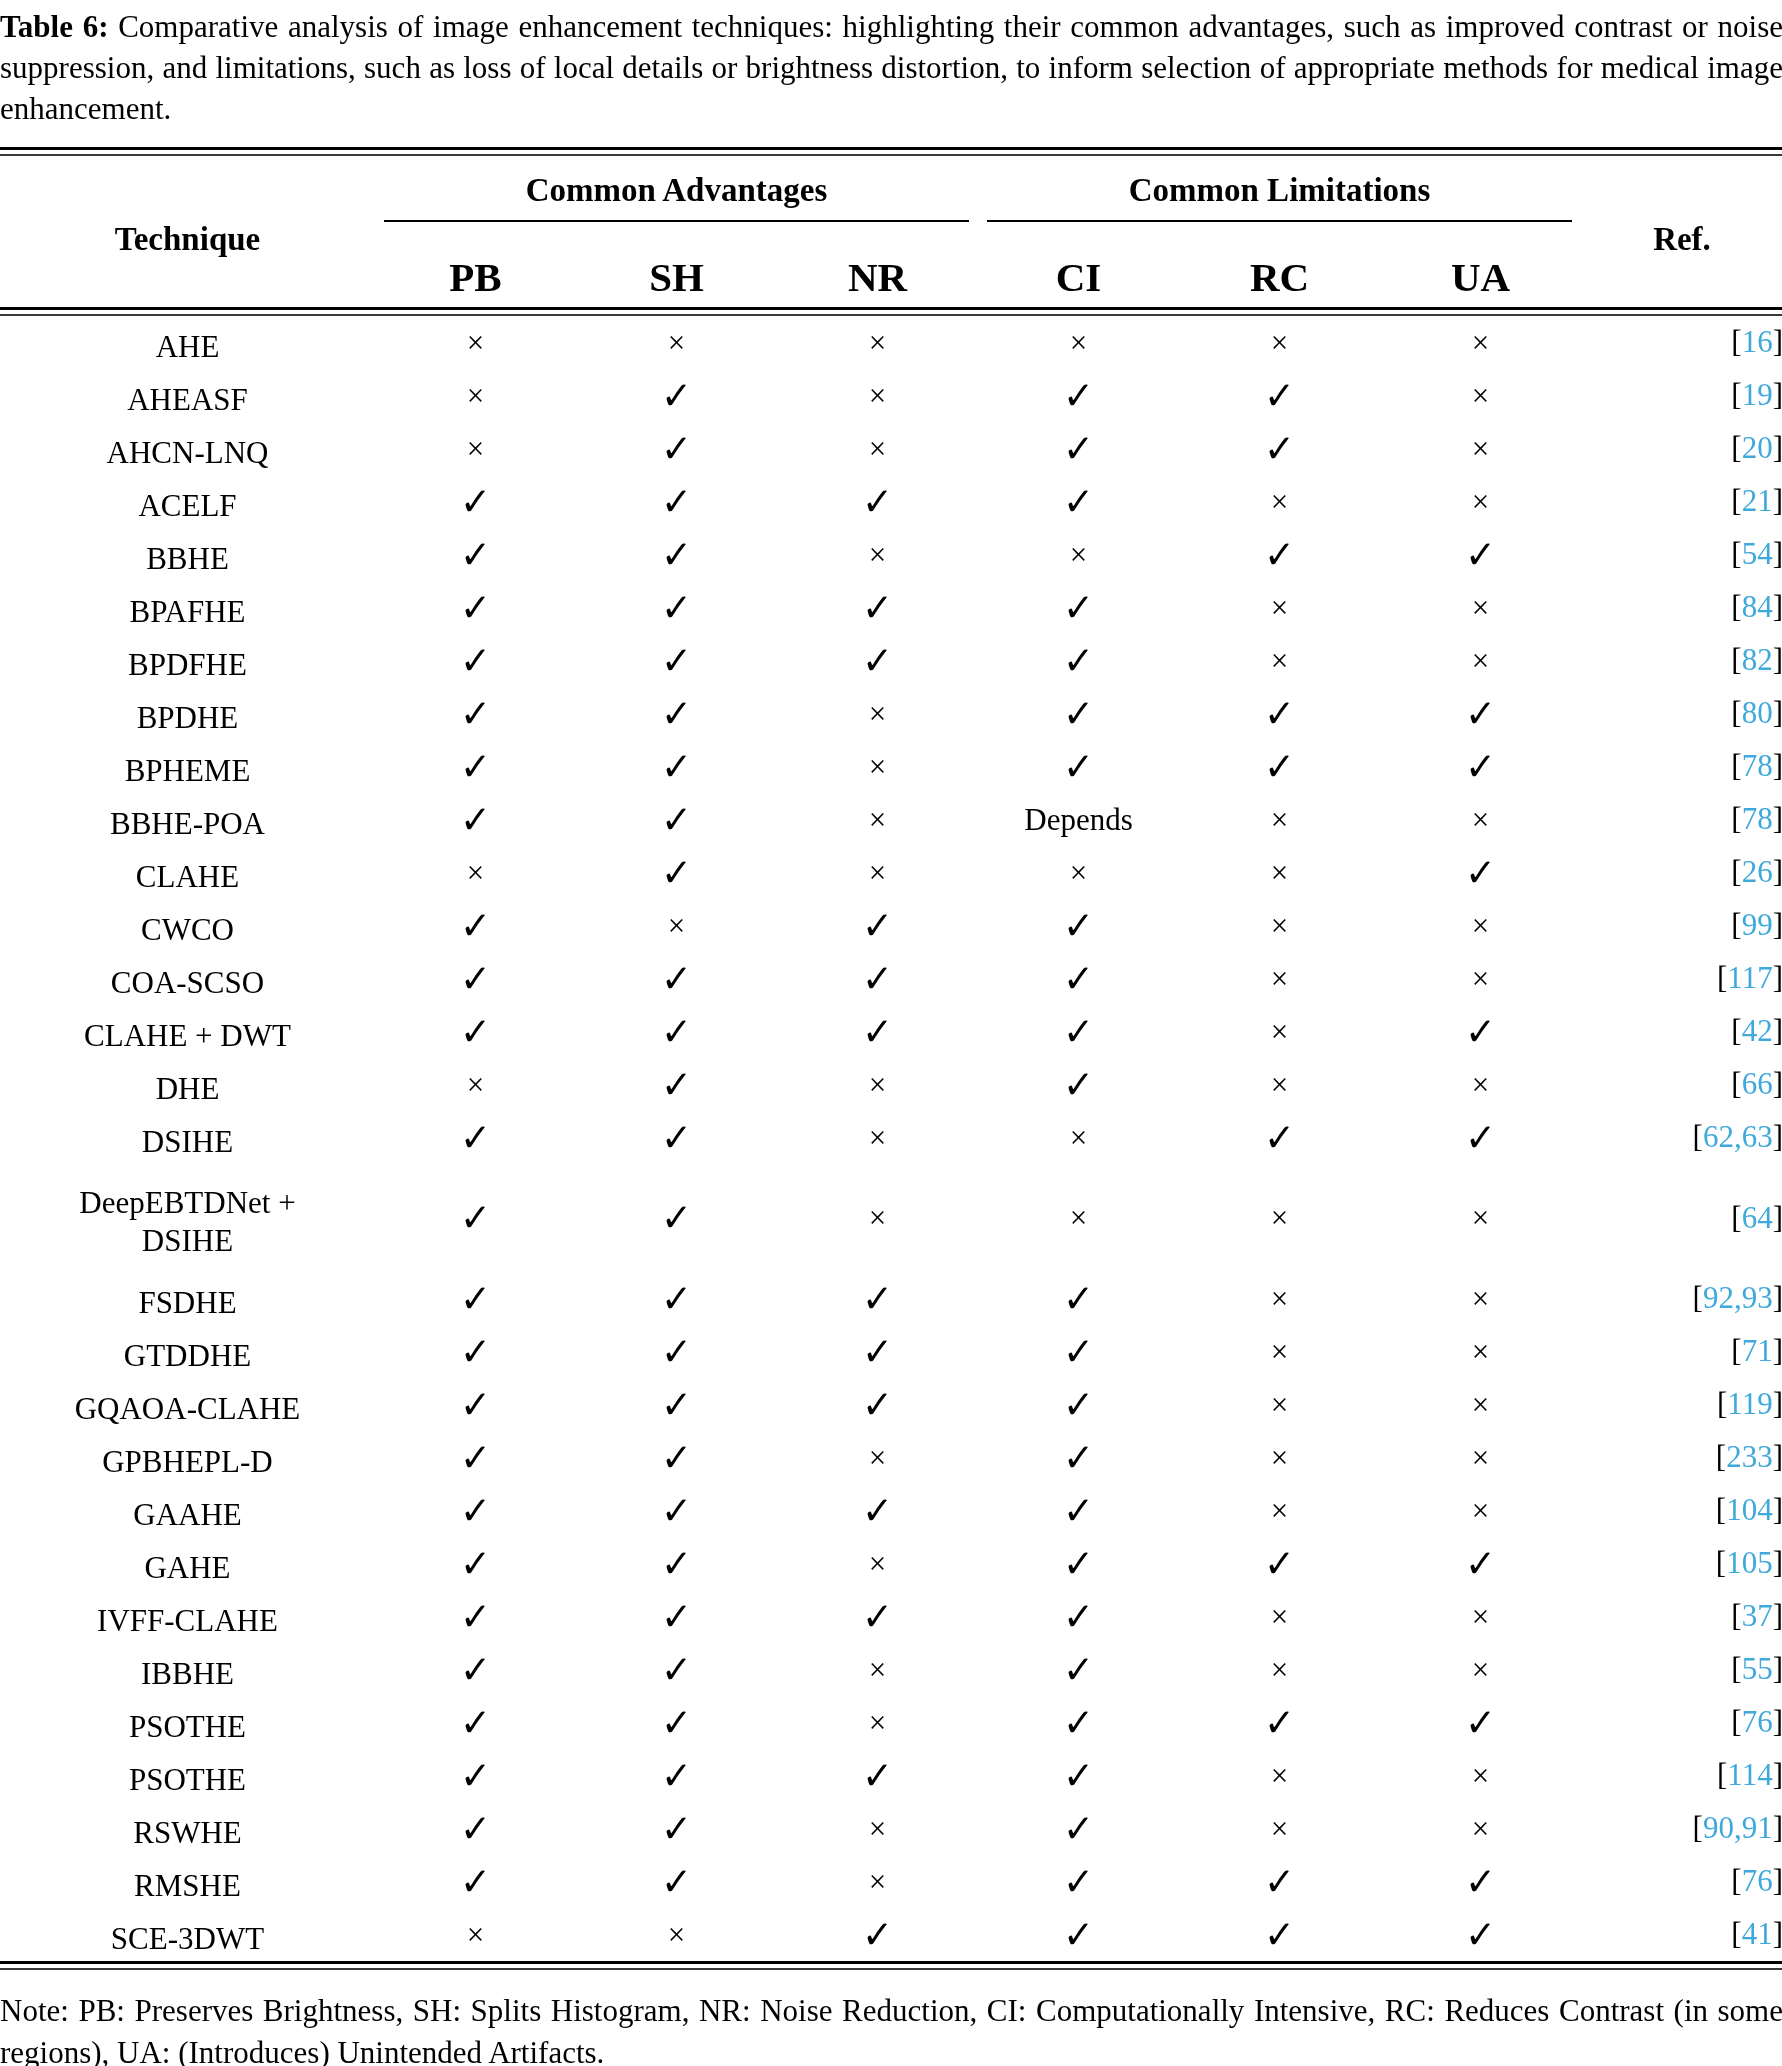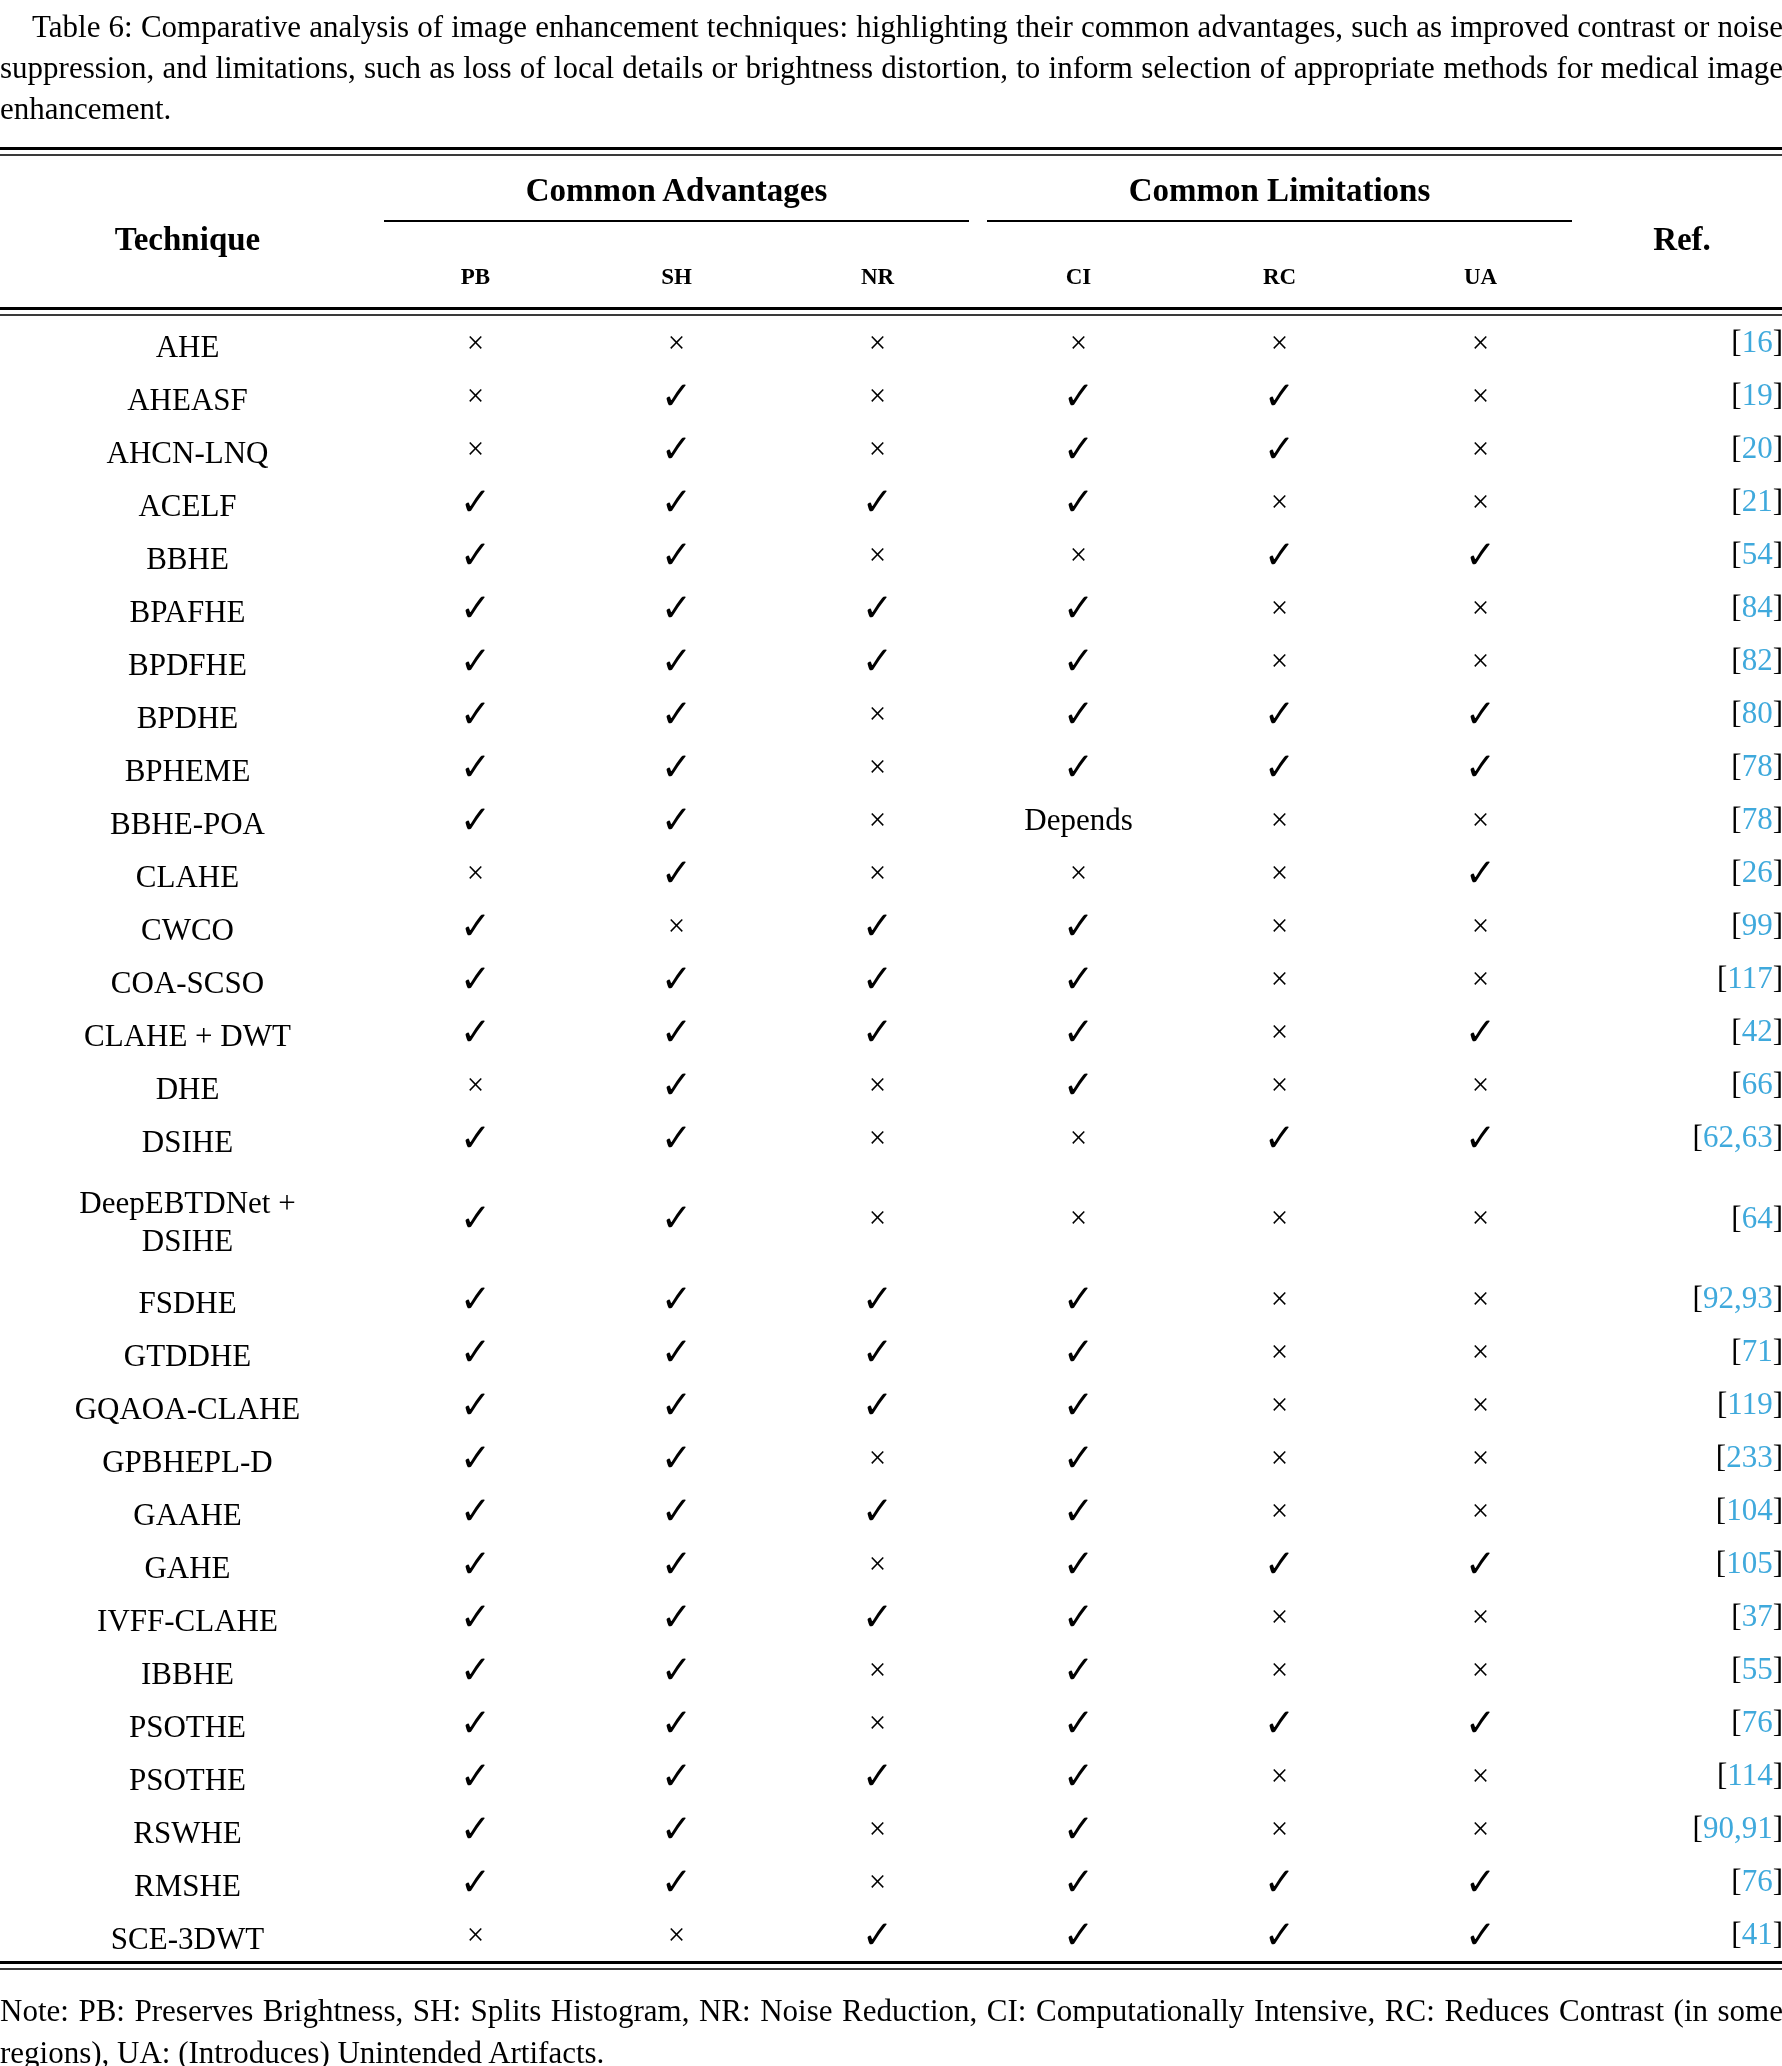--- a/index.html
+++ b/index.html
@@ -8,21 +8,21 @@
     color: #000;
     font-family: "Liberation Serif", "DejaVu Serif", serif;
     overflow: hidden;
   }
   .page { width: 1783px; box-sizing: border-box; padding-top: 5.5px; }
 
   .caption {
     font-size: 31px; line-height: 41px; text-align: justify;
     margin: 0 0 18.3px 0;
   }
-  .cap-label { font-weight: normal; margin-left: 32px; }
+  .cap-label { font-weight: bold; }
 
   .rule {
     height: 9.1px; box-sizing: border-box;
     border-top: 3.7px solid #000;
     border-bottom: 2.3px solid #3a3a3a;
   }
 
   .thead {
     display: grid;
     grid-template-columns: 375px repeat(6, 201px) 1fr;
@@ -34,21 +34,21 @@
   .h-technique { grid-column: 1; grid-row: 1 / 3; }
   .h-ref { grid-column: 8; grid-row: 1 / 3; }
   .h-group-adv { grid-column: 2 / 5; grid-row: 1; }
   .h-group-lim { grid-column: 5 / 8; grid-row: 1; }
   .h-group {
     height: 100%; display: flex; flex-direction: column;
     align-items: center; padding-bottom: 1.8px;
     box-sizing: border-box;
   }
   .group-line { width: 97%; border-bottom: 2.7px solid #000; margin-top: 11px; }
-  .h-sub { grid-row: 2; text-align: center; font-weight: bold; font-size: 23px; }
+  .h-sub { grid-row: 2; text-align: center; font-weight: bold; font-size: 41px; }
 
   .trow {
     display: grid;
     grid-template-columns: 375px repeat(6, 201px) 1fr;
     align-items: center;
     min-height: 53px;
   }
   .trow.tall { min-height: 108px; }
   .t-name {
     text-align: center; font-size: 31px; line-height: 38px;

